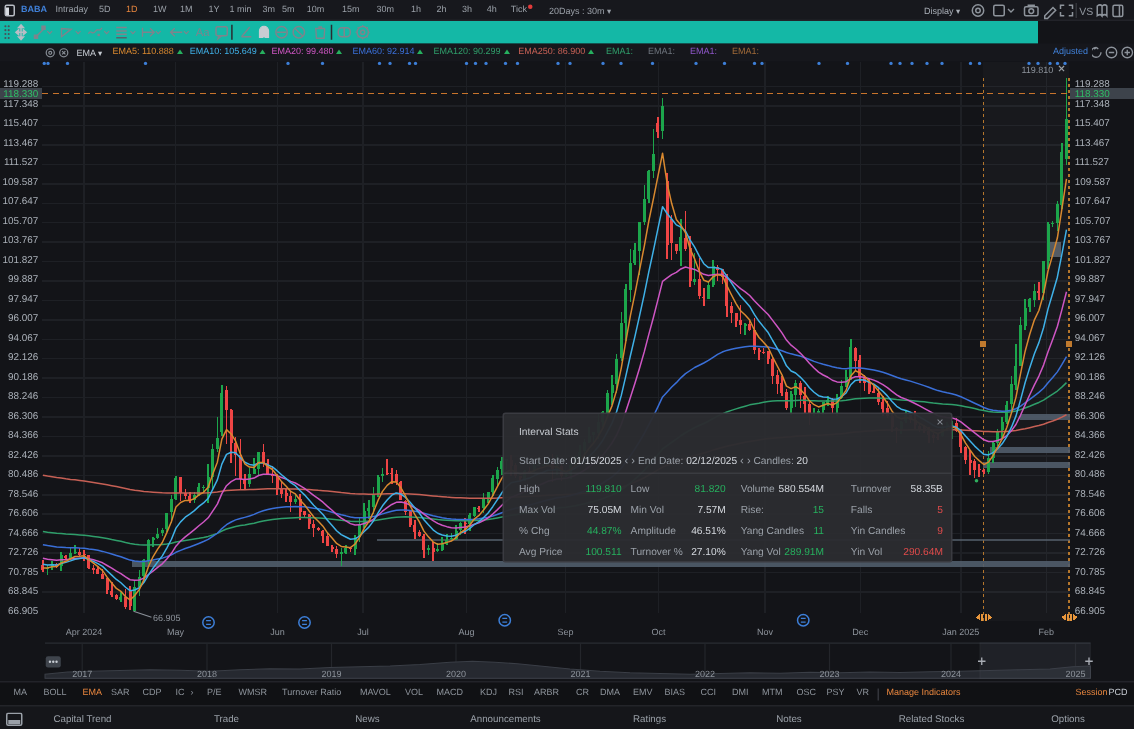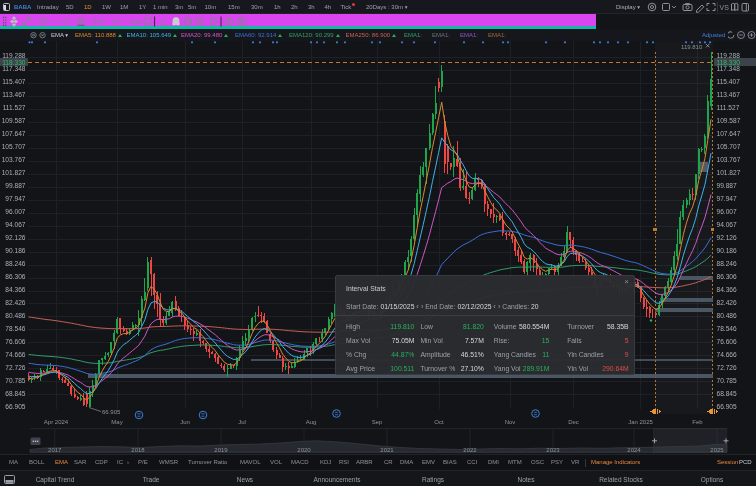--- a/index.html
+++ b/index.html
@@ -1,18 +1,18 @@
 <!DOCTYPE html>
 <html><head><meta charset="utf-8">
 <style>
 *{margin:0;padding:0;box-sizing:border-box}
 html,body{width:756px;height:486px;background:#131418;font-family:"Liberation Sans",sans-serif;overflow:hidden;position:relative}
 .row1{position:absolute;left:0;top:0;width:756px;height:14px;background:#17181d;border-bottom:1px solid #222329;font-size:6px;color:#9aa0a8}
 .r1i{position:absolute;top:3.5px;white-space:nowrap}
-.row2{position:absolute;left:0;top:14px;width:596px;height:15px;background:#d946ef;border-bottom:3px solid #14b8a6}
+.row2{position:absolute;left:0;top:14px;width:692px;height:15px;background:#14b8a6;border-bottom:3px solid #14b8a6}
 .row3{position:absolute;left:0;top:29px;width:756px;height:12px;background:#16171c;font-size:6px;color:#9aa0a8}
 .r3i{position:absolute;top:2.5px;white-space:nowrap}
 .tri{display:inline-block;width:0;height:0;border-left:2.2px solid transparent;border-right:2.2px solid transparent;border-bottom:3.8px solid #26b05e;margin-left:2px;font-style:normal}
 .chart{position:absolute;left:0;top:41px;width:756px;height:387px;background:#131418}
 .popup{position:absolute;left:335px;top:274.5px;width:300px;height:100px;background:rgba(43,44,49,0.97);border:1px solid #3a3b41;border-radius:2px;font-size:6.8px;color:#9aa0a8;z-index:30}
 .popup .g{color:#26b05e}.popup .r{color:#e04b4b}.popup .w{color:#d4d8de}.popup .ar{color:#9aa0a8;font-size:7.5px}
 .indbar{position:absolute;left:0;top:453.5px;width:756px;height:16.5px;background:#101114;border-top:1px solid #222329;font-size:6px}
 .tabbar{position:absolute;left:0;top:470px;width:756px;height:16px;background:#15161a;border-top:1px solid #232429;font-size:6.5px;color:#9aa0a8}
 </style></head>
 <body>

